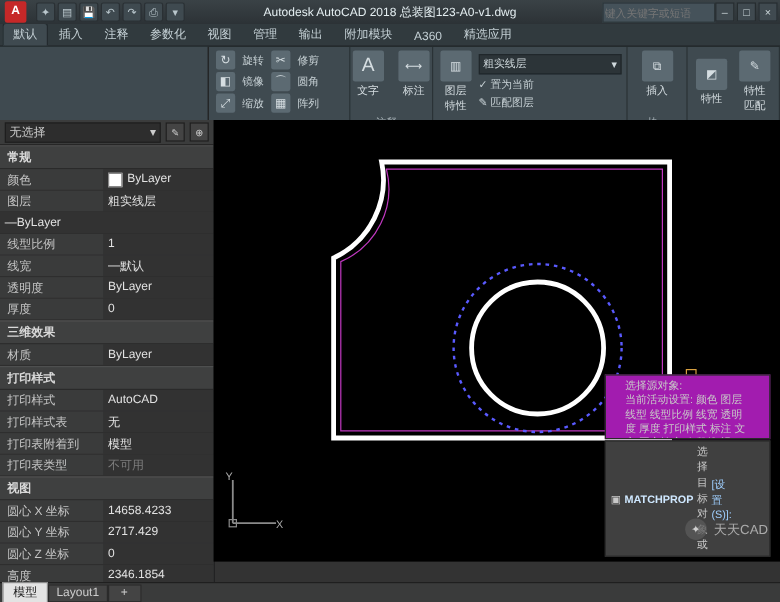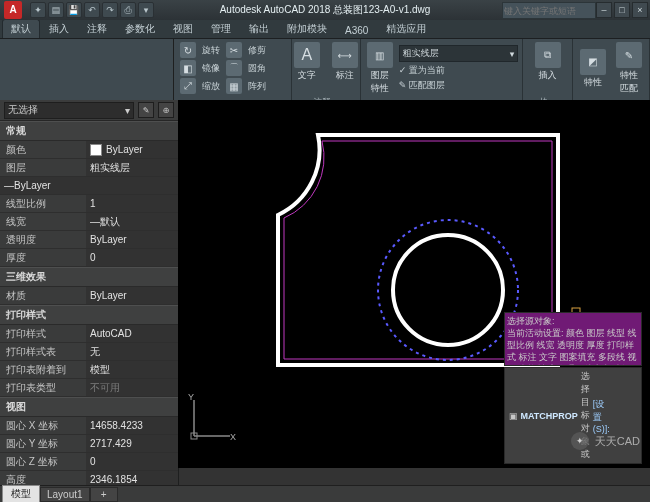--- a/index.html
+++ b/index.html
@@ -31,21 +31,21 @@
 .prop-cat{background:#3f4040;padding:2px 6px;font-size:10px;color:#d8d8d8;border-top:1px solid #4e4f4f;border-bottom:1px solid #2a2a2a;font-weight:bold}
 .prop-row{display:flex;height:17px;border-bottom:1px solid #2e2e2e}
 .prop-name{width:74px;padding:0 6px;color:#c5c5c5;font-size:10px;display:flex;align-items:center;background:#3a3b3b}
 .prop-val{flex:1;padding:0 4px;color:#e2e2e2;font-size:10px;display:flex;align-items:center;background:#323232}
 .swatch{width:10px;height:10px;border:1px solid #888;margin-right:4px;background:#fff}
 .canvas-area{position:absolute;left:178px;top:100px;right:0;bottom:34px;background:#000;overflow:hidden}
 .viewport{position:absolute;inset:0}
 .ucs{position:absolute;left:8px;bottom:22px;color:#8a8a8a;font-size:9px}
 .ucs svg{overflow:visible}
 .cmd-area{position:absolute;left:326px;bottom:4px;right:8px;font-size:9px;color:#c8c8c8}
-.cmd-hist{background:#701a75;border:1px solid #2a2a2a;padding:2px 2px;line-height:12px;max-height:48px;overflow:hidden}
+.cmd-hist{background:#a21caf;border:1px solid #2a2a2a;padding:2px 16px;line-height:12px;max-height:48px;overflow:hidden}
 .cmd-line{background:#404040;border:1px solid #2a2a2a;padding:2px 4px;display:flex;align-items:center;gap:3px;margin-top:1px}
 .cmd-line input{flex:1;background:transparent;border:0;color:#eee;font-size:9px}
 .status{position:absolute;left:0;right:0;bottom:0;height:16px;background:#3a3b3b;display:flex;align-items:center;border-top:1px solid #1f1f1f}
 .tab-model{padding:1px 8px;background:#e3e3e3;color:#222;font-size:10px;border:1px solid #8a8a8a;margin-left:2px}
 .tab-layout{padding:1px 6px;background:#444;color:#ccc;font-size:10px;border:1px solid #2a2a2a}
 .watermark{position:absolute;right:10px;bottom:18px;display:flex;align-items:center;gap:6px;color:#cfcfcf;font-size:11px;opacity:.75}
 .wm-logo{width:18px;height:18px;border-radius:50%;background:#5b5b5b;display:flex;align-items:center;justify-content:center;font-size:9px;color:#fff}
 .layer-combo{height:15px;background:#2c3438;border:1px solid #20272b;color:#d0d9dd;font-size:9px;padding:0 3px;display:flex;align-items:center;justify-content:space-between;min-width:90px}
 .mini{font-size:9px;color:#c8d2d6}
 </style>

